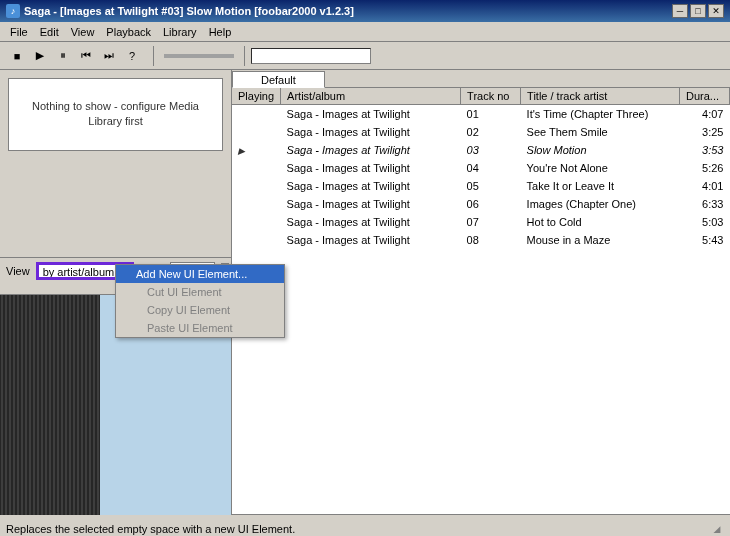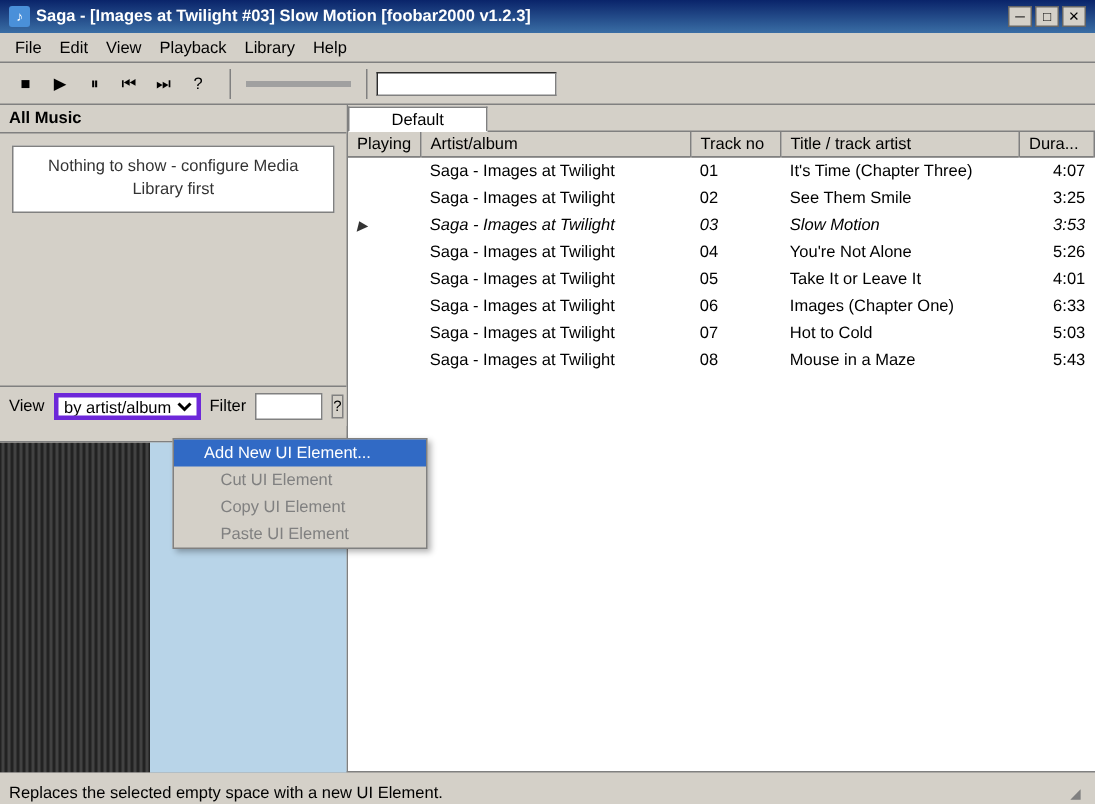--- a/index.html
+++ b/index.html
@@ -142,21 +142,21 @@
     }
     .panel-header {
       background: #d4d0c8;
       padding: 3px 6px;
       font-size: 11px;
       font-weight: bold;
       border-bottom: 1px solid #808080;
     }
     .nothing-to-show-box {
       margin: 8px;
-      padding: 6px;
+      padding: 20px;
       background: white;
       border: 1px solid #808080;
       text-align: center;
       font-size: 11px;
       color: #333;
       line-height: 1.4;
     }
 
     .view-filter-row {
       display: flex;
@@ -224,21 +224,21 @@
     }
     .album-art-light {
       flex: 1;
       height: 220px;
       background: #b8d4e8;
     }
 
     
     .context-menu {
       position: absolute;
-      bottom: 148px;
+      bottom: 176px;
       left: 115px;
       background: #d4d0c8;
       border: 1px solid #808080;
       box-shadow: 2px 2px 4px rgba(0,0,0,0.3);
       z-index: 100;
       min-width: 170px;
     }
     .context-menu-item {
       padding: 3px 20px;
       cursor: pointer;
@@ -387,21 +387,20 @@
   </div>
   <div class="toolbar-separator"></div>
   <div class="volume-slider"></div>
   <div class="toolbar-separator"></div>
   <div class="progress-bar"></div>
 </div>
 
 <div class="main-container">
 
   <div class="left-panel">
-    <div class="panel-header">All Music</div>
 
     <div class="nothing-to-show-box">
       <span>Nothing to show - configure Media Library first</span>
     </div>
 
     <div class="view-filter-row">
       <span class="view-label">View</span>
       <select class="view-select">
         <option>by artist/album</option>
         <option>by album</option>

